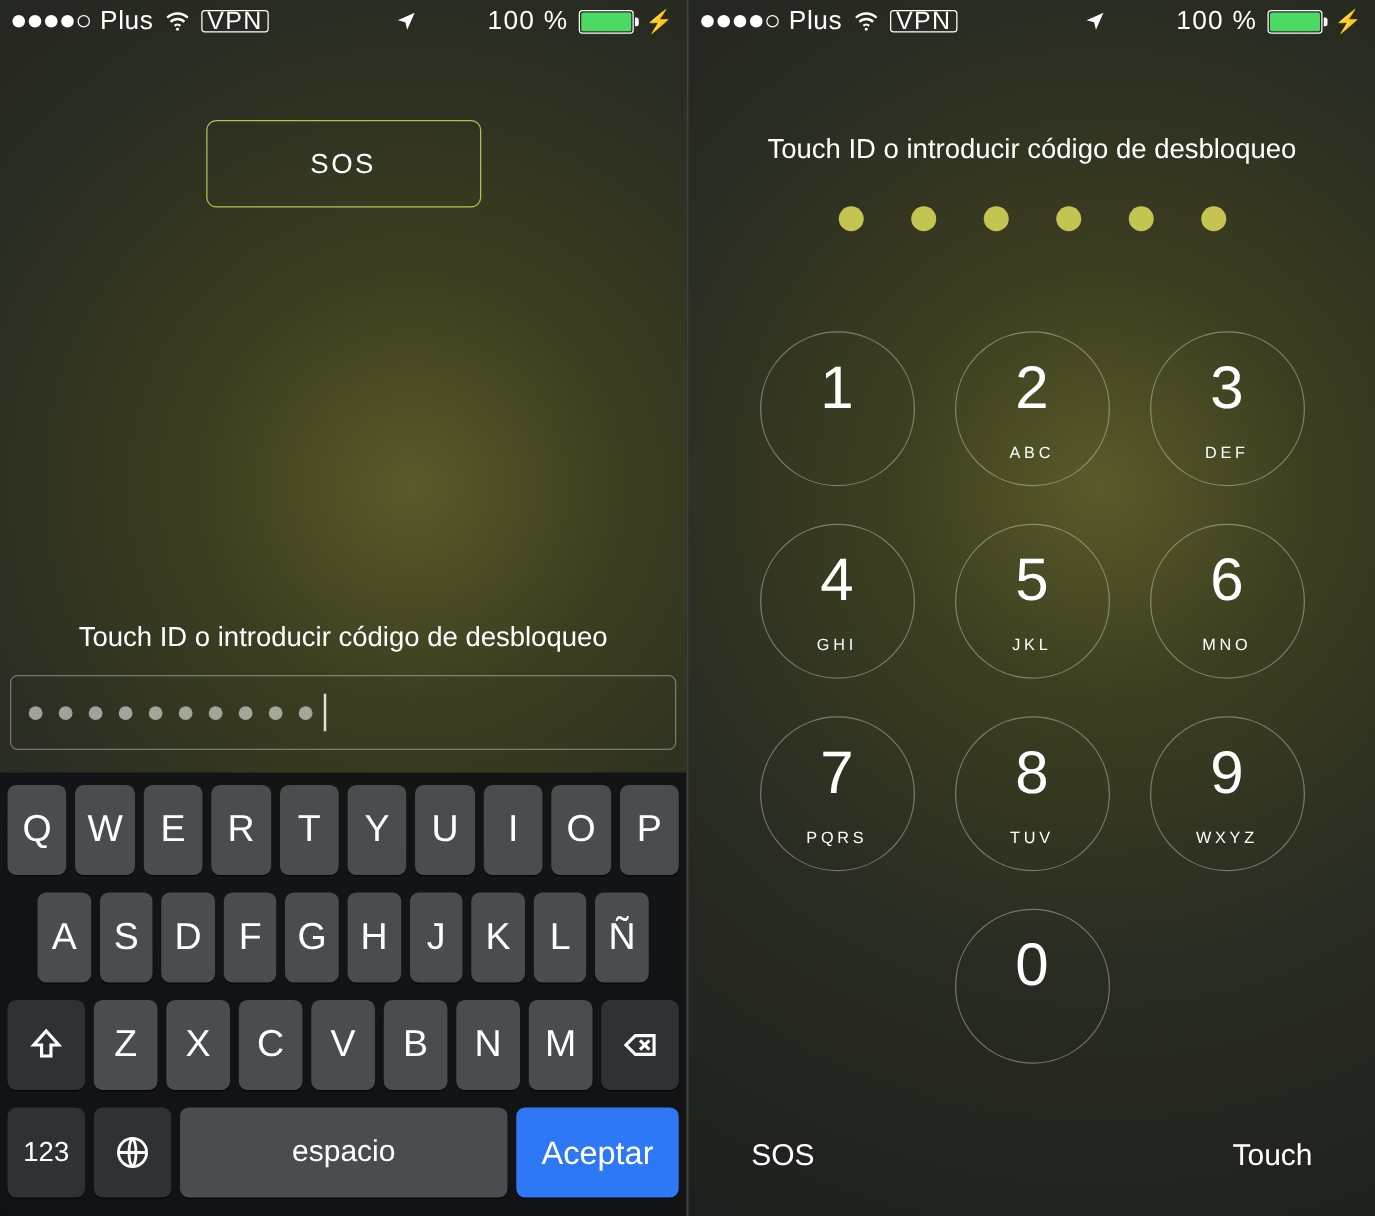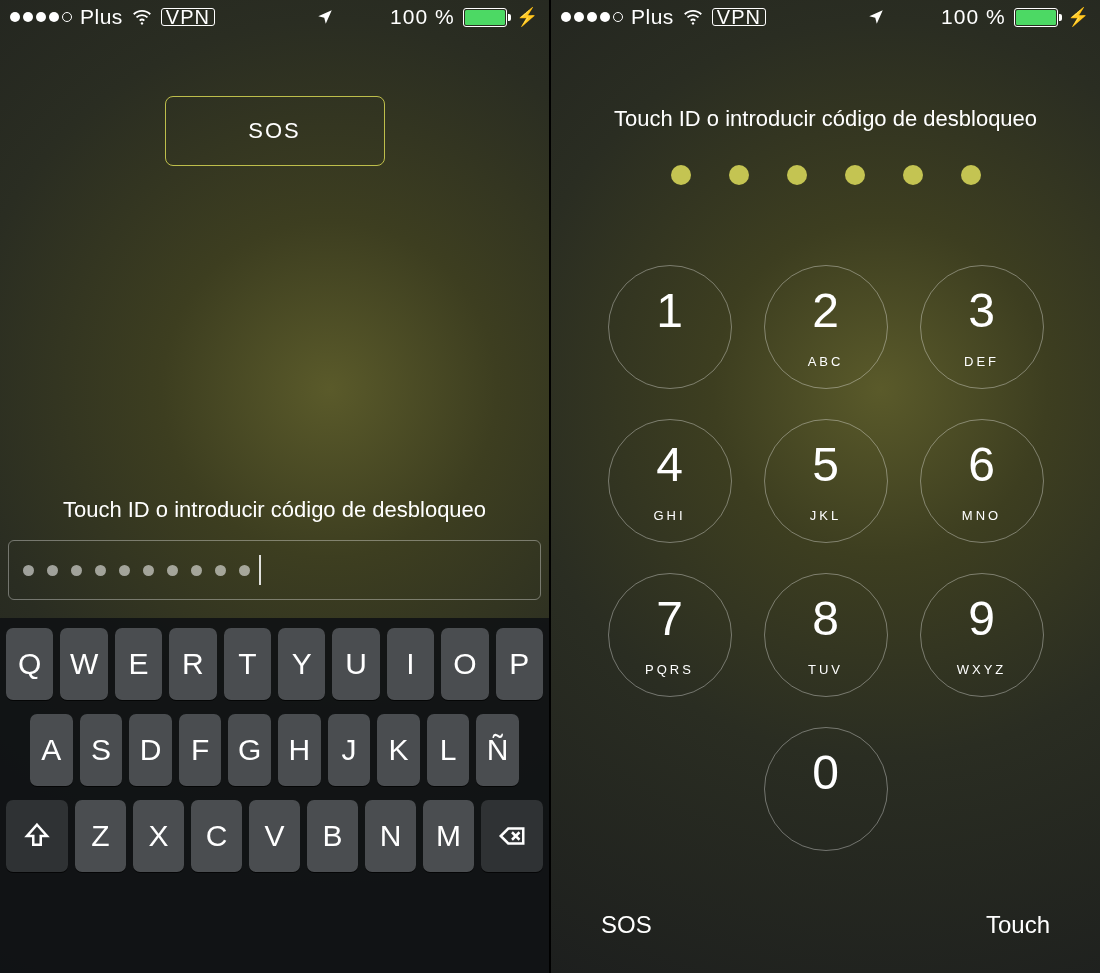--- a/index.html
+++ b/index.html
@@ -314,20 +314,31 @@
         <div class="key">B</div>
         <div class="key">N</div>
         <div class="key">M</div>
         <div class="key special bksp" id="bksp-anchor">
         <svg viewBox="0 0 24 24" fill="none" stroke="#fff" stroke-width="2">
             <path d="M21 6H9l-6 6 6 6h12z"></path>
             <path d="M12 9l6 6M18 9l-6 6"></path>
           </svg>
       </div>
     </div>
+    <div class="krow r4">
+      <div class="key special num">123</div>
+      <div class="key special globe">
+        <svg viewBox="0 0 24 24" fill="none" stroke="#fff" stroke-width="1.8">
+            <circle cx="12" cy="12" r="9"></circle>
+            <path d="M3 12h18M12 3c3 3 3 15 0 18M12 3c-3 3-3 15 0 18"></path>
+          </svg>
+      </div>
+      <div class="key space">espacio</div>
+      <div class="key accept">Aceptar</div>
+    </div>
   </div>
 </div>
 
 <div class="screen right">
 
   <div class="status-bar">
     <div class="status-left">
       <div class="signal-dots" id="sig-r">
           <span></span>
           <span></span>

